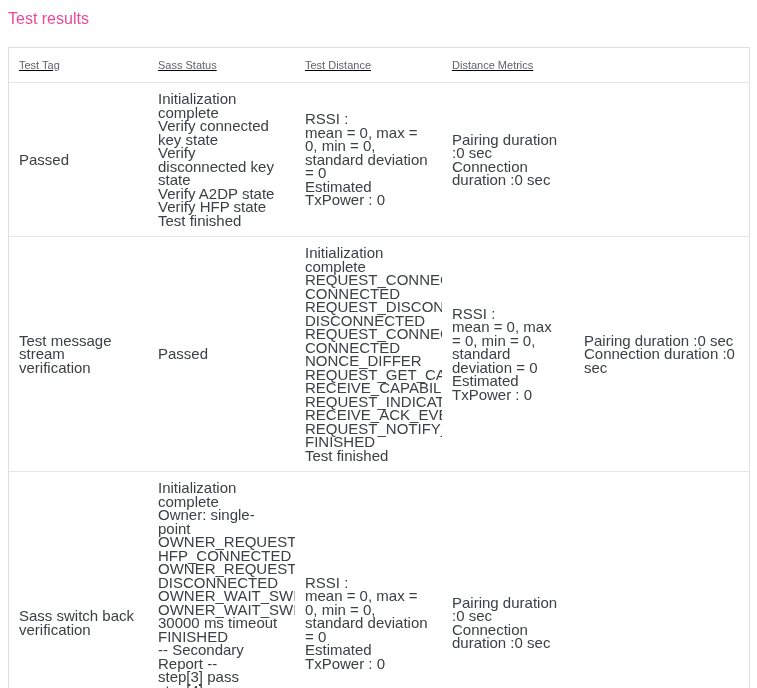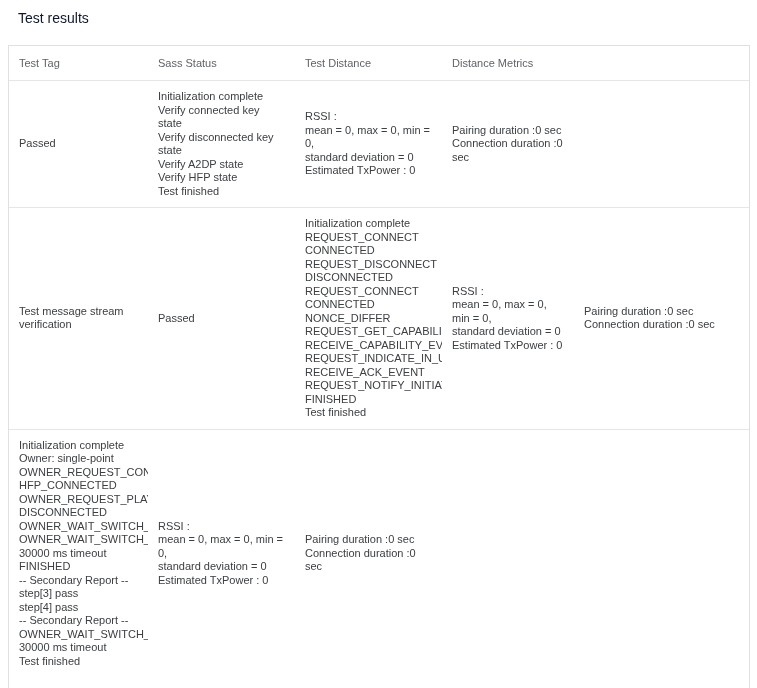--- a/index.html
+++ b/index.html
@@ -4,45 +4,45 @@
 <style>
   * { box-sizing: border-box; margin: 0; padding: 0; }
   html, body {
     width: 757px; height: 688px;
     background: #ffffff;
     font-family: "Liberation Sans", sans-serif;
     overflow: hidden;
   }
   .page { padding: 10px 7px 0 8px; }
   .page-title {
-    font-size: 14px;
+    font-size: 16px;
     font-weight: 500;
-    color: #0f172a;
-    margin-left: 10px;
+    color: #ec4899;
+    margin-left: 0;
   }
   .table-card {
     margin-top: 19px;
     border: 1px solid #e0e0e0;
     box-shadow: 0 2px 0 rgba(0,0,0,0.05);
     background: #ffffff;
   }
   .t-header, .t-row {
     display: grid;
     grid-template-columns: 139px 147px 147px 132px 1fr;
   }
-  .t-header { height: 34px; align-items: center; }
+  .t-header { height: 34px; align-items: center; text-decoration: underline; }
   .t-row { border-top: 1px solid #e6e6e6; align-items: center; }
   .h-cell {
     padding: 0 10px;
     font-size: 11px;
     color: #5f6368;
   }
   .cell {
     padding: 9px 10px;
-    font-size: 11px;
+    font-size: 15px;
     line-height: 13.5px;
     color: #3c4043;
   }
   .cell.multiline {
     white-space: pre-line;
     overflow: hidden;
   }
   .pagination {
     height: 37px;
     display: flex;
@@ -115,20 +115,21 @@
 Test finished</div>
       <div class="cell multiline">RSSI :
 mean = 0, max = 0, min = 0,
 standard deviation = 0
 Estimated TxPower : 0</div>
       <div class="cell multiline">Pairing duration :0 sec
 Connection duration :0 sec</div>
     </div>
 
     <div class="t-row">
+      <div class="cell">Sass switch back verification</div>
       <div class="cell multiline">Initialization complete
 Owner: single-point
 OWNER_REQUEST_CONNECT
 HFP_CONNECTED
 OWNER_REQUEST_PLAY_MED
 DISCONNECTED
 OWNER_WAIT_SWITCH_BACK
 OWNER_WAIT_SWITCH_BACK
 30000 ms timeout
 FINISHED

